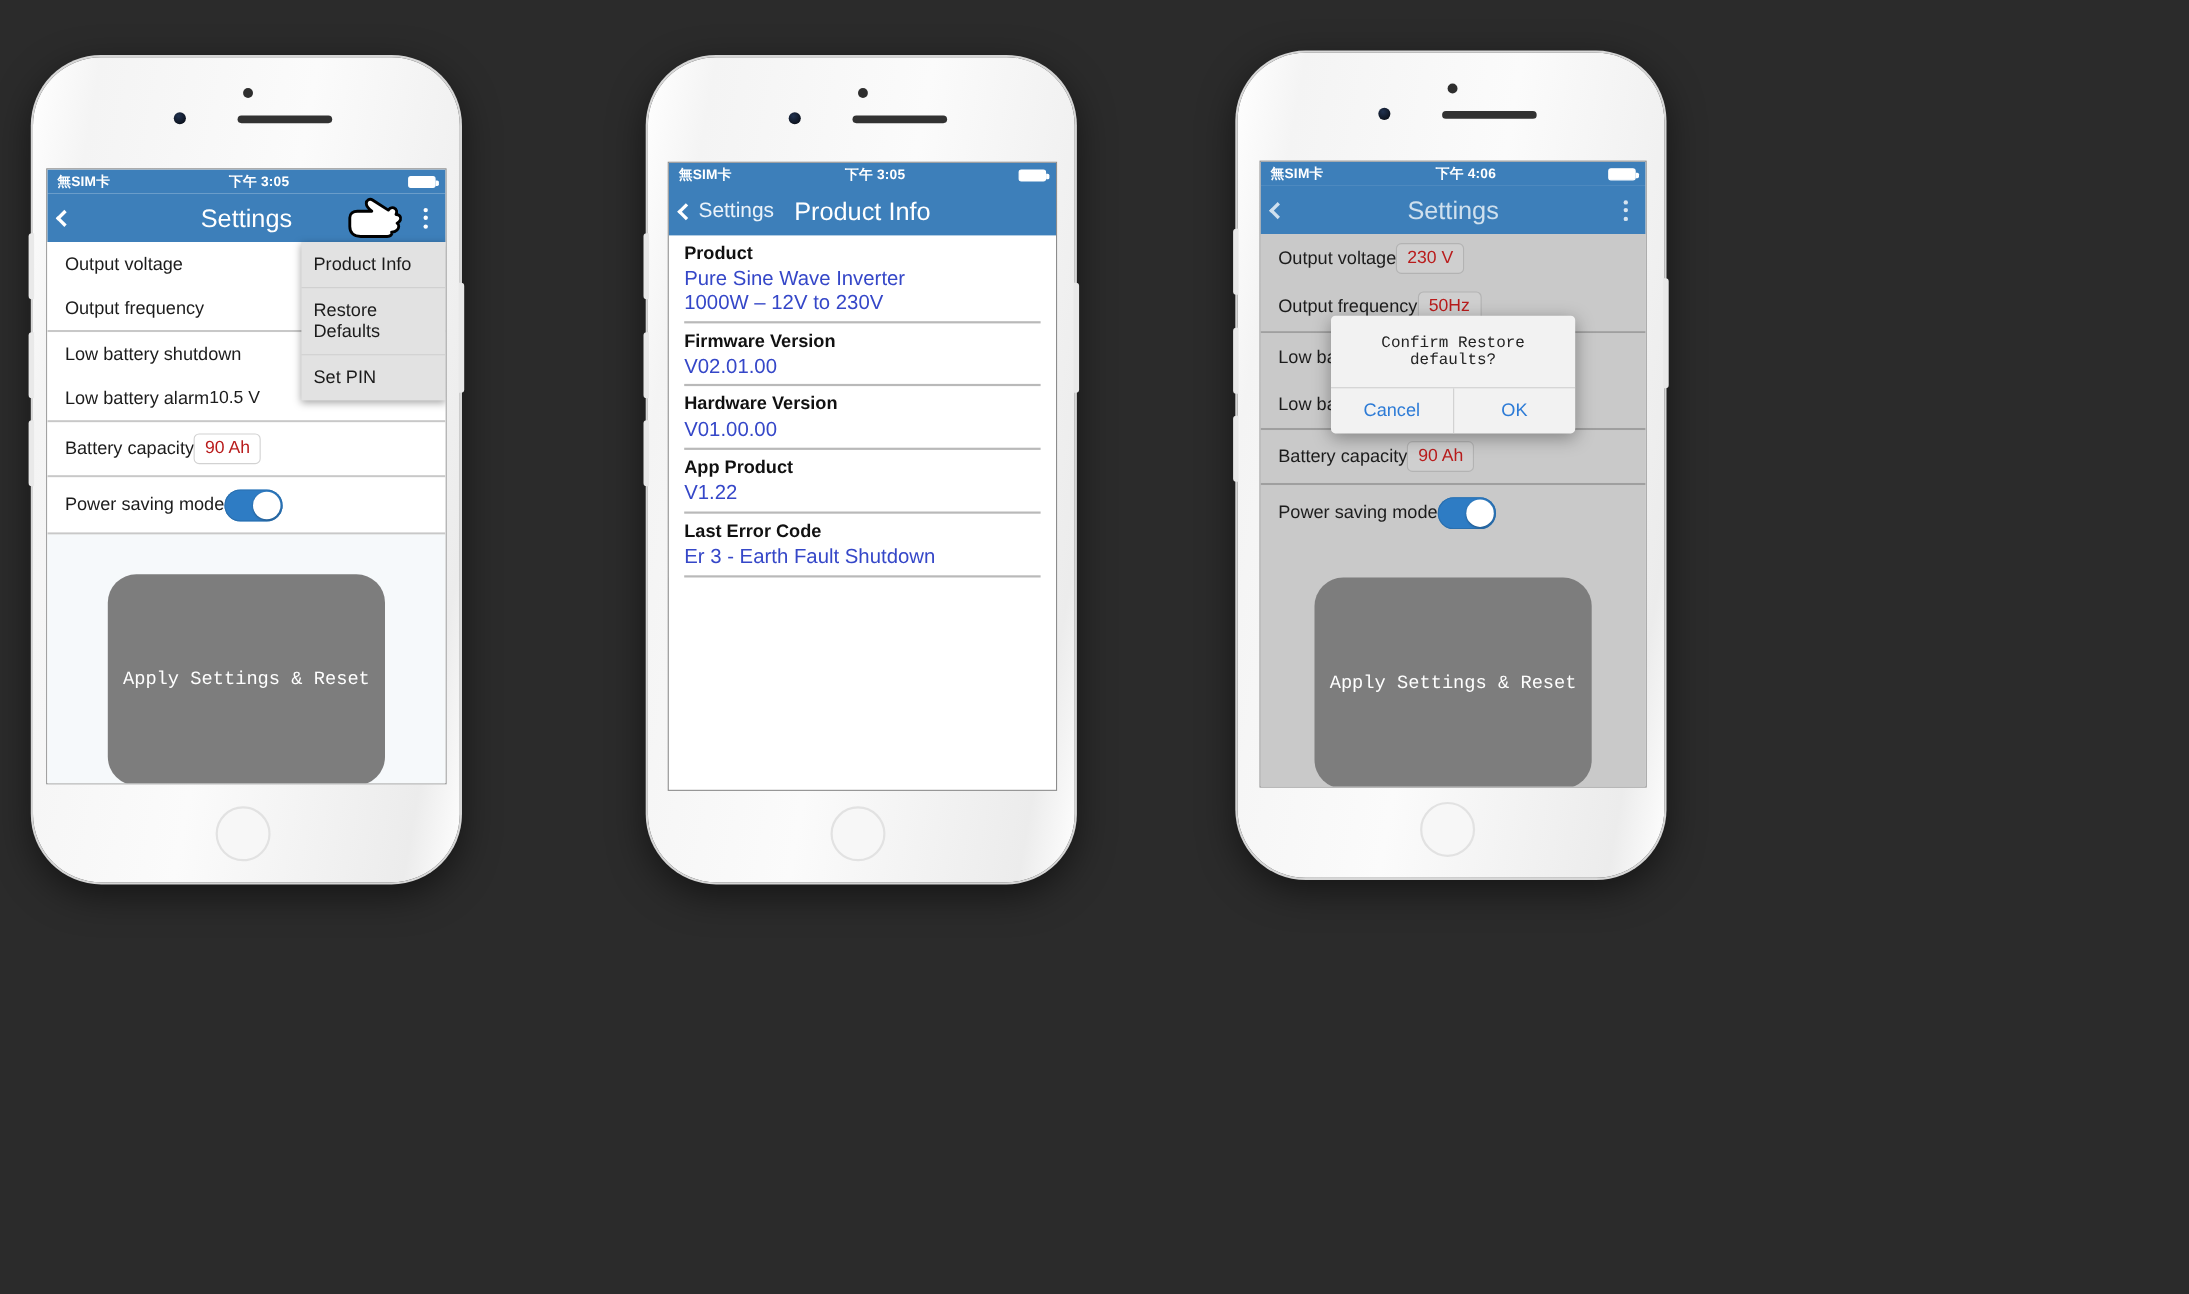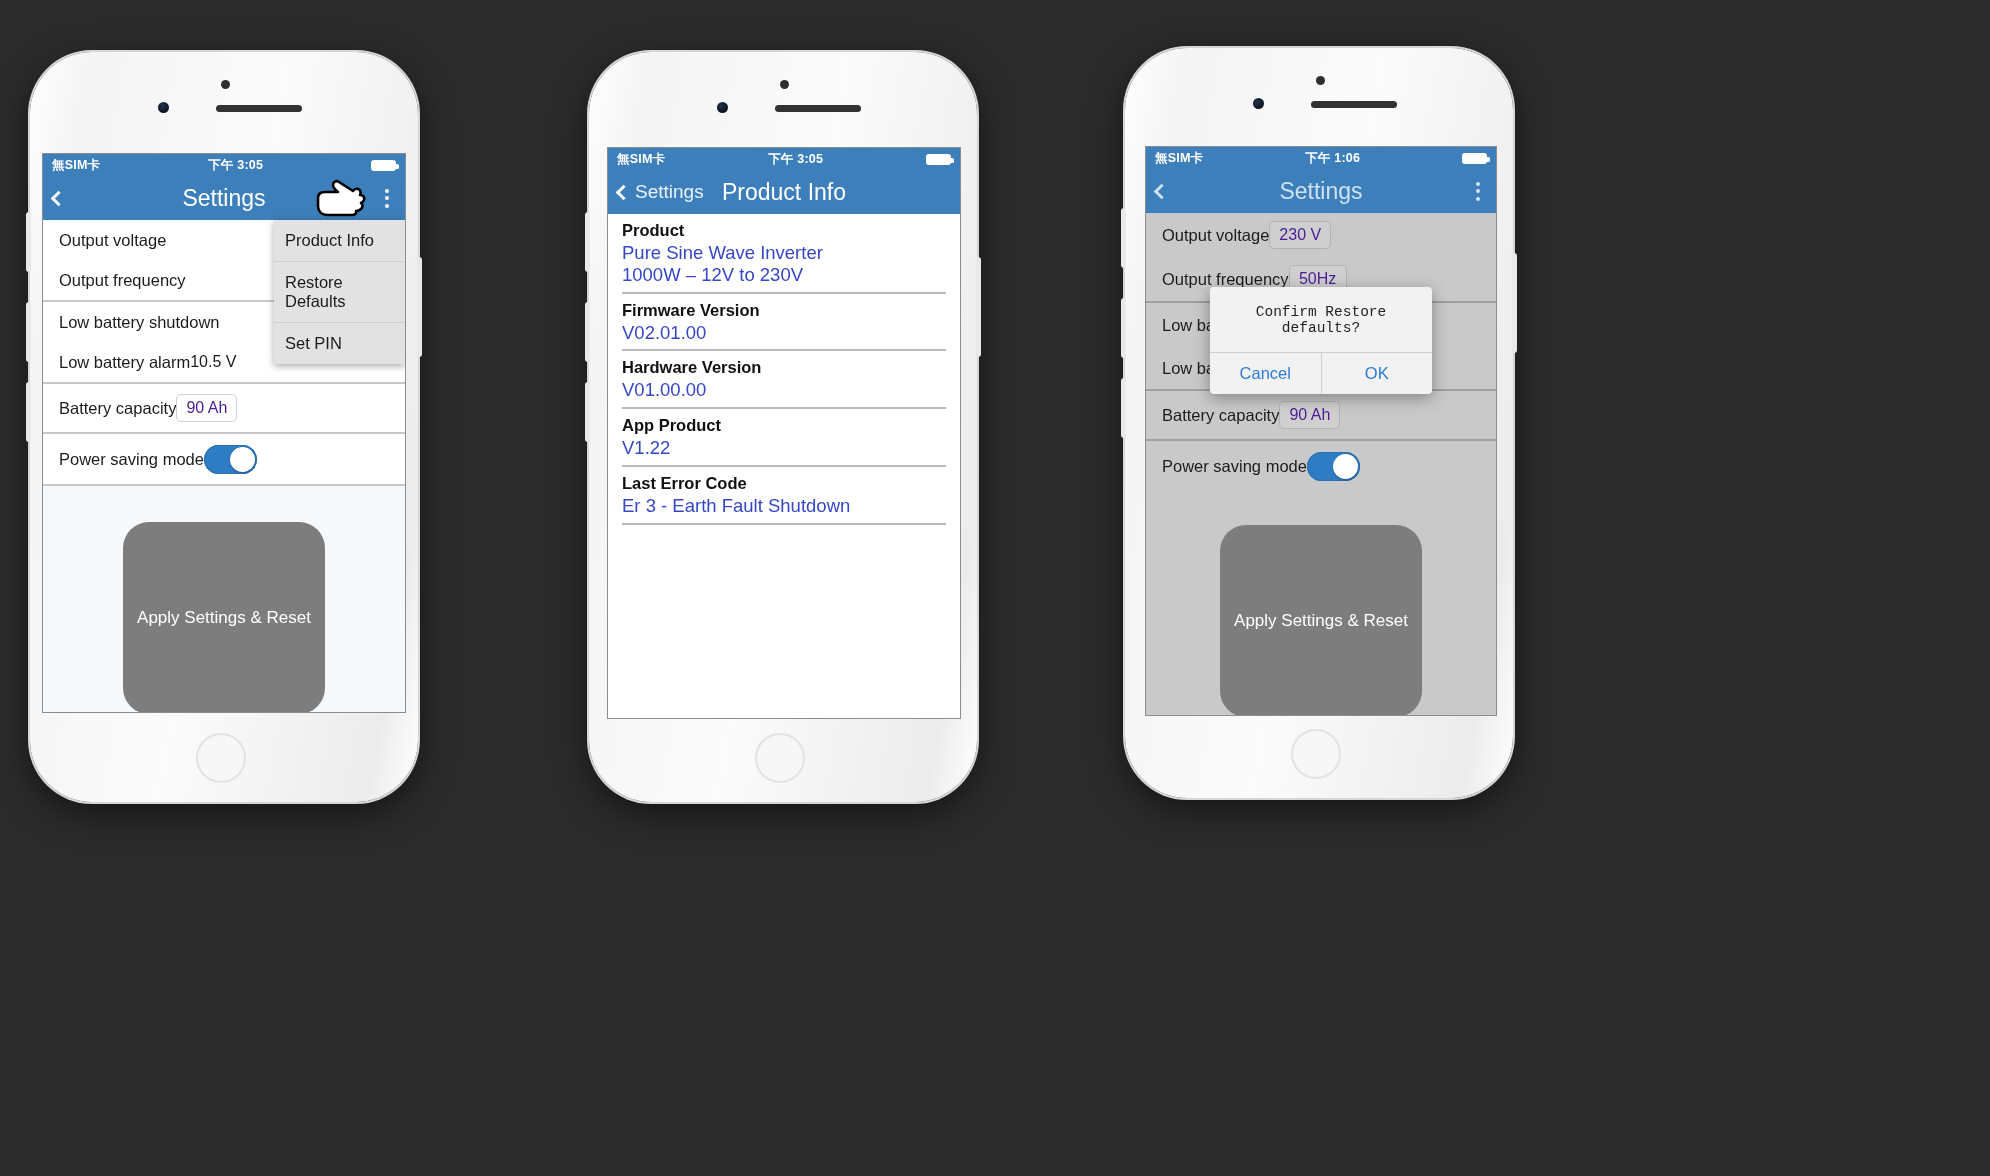--- a/index.html
+++ b/index.html
@@ -90,39 +90,39 @@
   .list { background:#ffffff; }
   .group { border-bottom:2px solid #c8c8c8; background:#ffffff; }
   .row {
     display:flex; align-items:center; justify-content:flex-start;
     padding:0 16px; height:40px; font-size:16.5px; color:#1c1c1c;
   }
   .row .label { white-space:nowrap; }
   .val-box {
     min-width:58px; text-align:center; padding:4px 9px;
     border:1px solid #d2d2d2; border-radius:5px; background:#fff;
-    font-size:16px; color:#4c1d95;
+    font-size:16px; color:#b91c1c;
   }
   .val-plain { font-size:16px; color:#1c1c1c; padding-right:8px; }
   .toggle {
     width:53px; height:29px; border-radius:15px; background:#2e7cc4;
     position:relative; cursor:pointer; box-shadow: inset 0 0 0 1px #2a6fae;
   }
   .toggle .knob {
     position:absolute; top:2px; right:2px; width:25px; height:25px;
     border-radius:50%; background:#fff; box-shadow:0 1px 2px rgba(0,0,0,.3);
   }
   .apply-wrap {
     background:#f6f9fb; flex:1; display:flex; justify-content:center;
     padding-top:36px;
   }
   .apply-btn {
     background:#7d7d7d; color:#fff; border:none; border-radius:26px;
     padding:13px 14px; font-size:17px; cursor:pointer;
-    font-family:Liberation Sans, sans-serif;
+    font-family:Liberation Mono, monospace;
   }
 
   
   .popup {
     position:absolute; top:44px; right:0; width:131px;
     background:#e2e2e2; box-shadow:0 2px 7px rgba(0,0,0,.35); z-index:20;
   }
   .popup .mi {
     padding:11px 11px; font-size:16.5px; color:#1b1b1b; cursor:pointer;
     border-bottom:1px solid #cfcfcf;
@@ -288,21 +288,21 @@
   <div class="phone" style="left:1125px; top:48px; width:388px; height:750px;">
     <div class="phone-body"></div>
     <div class="cam" style="left:128px; top:50px;"></div>
     <div class="sensor" style="left:191px; top:28px;"></div>
     <div class="speaker" style="left:186px; top:53px; width:86px;"></div>
     <div class="home-btn" style="left:166px; top:681px; width:50px; height:50px;"></div>
 
     <div class="screen" style="left:20px; top:98px; width:352px; height:570px;">
       <div class="statusbar">
         <span>無SIM卡</span>
-        <span class="sb-time">下午 1:06</span>
+        <span class="sb-time">下午 4:06</span>
         <span class="battery"></span>
       </div>
 
       <div class="navbar">
         <span class="nav-back">
           <i class="chev" style="border-color:#cfe0ee;"></i>
         </span>
         <span class="nav-title dim">Settings</span>
         <span class="kebab dim">
             <i></i>

